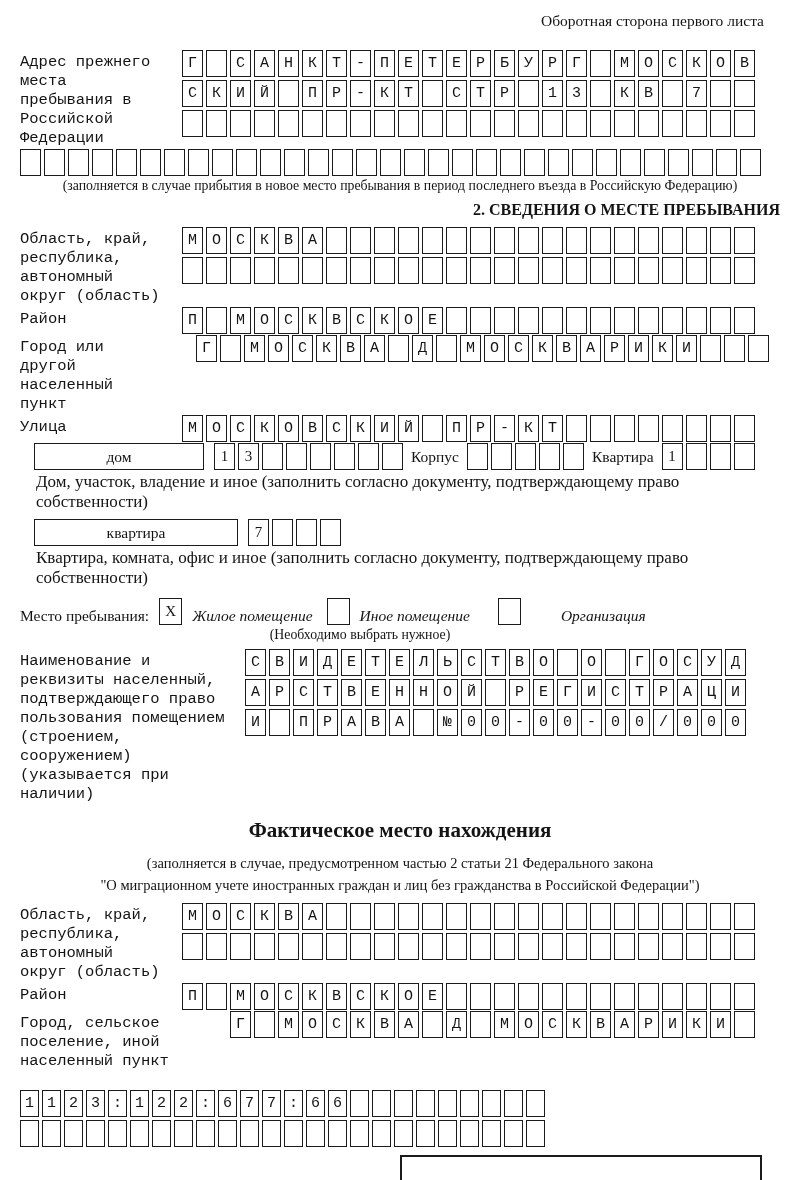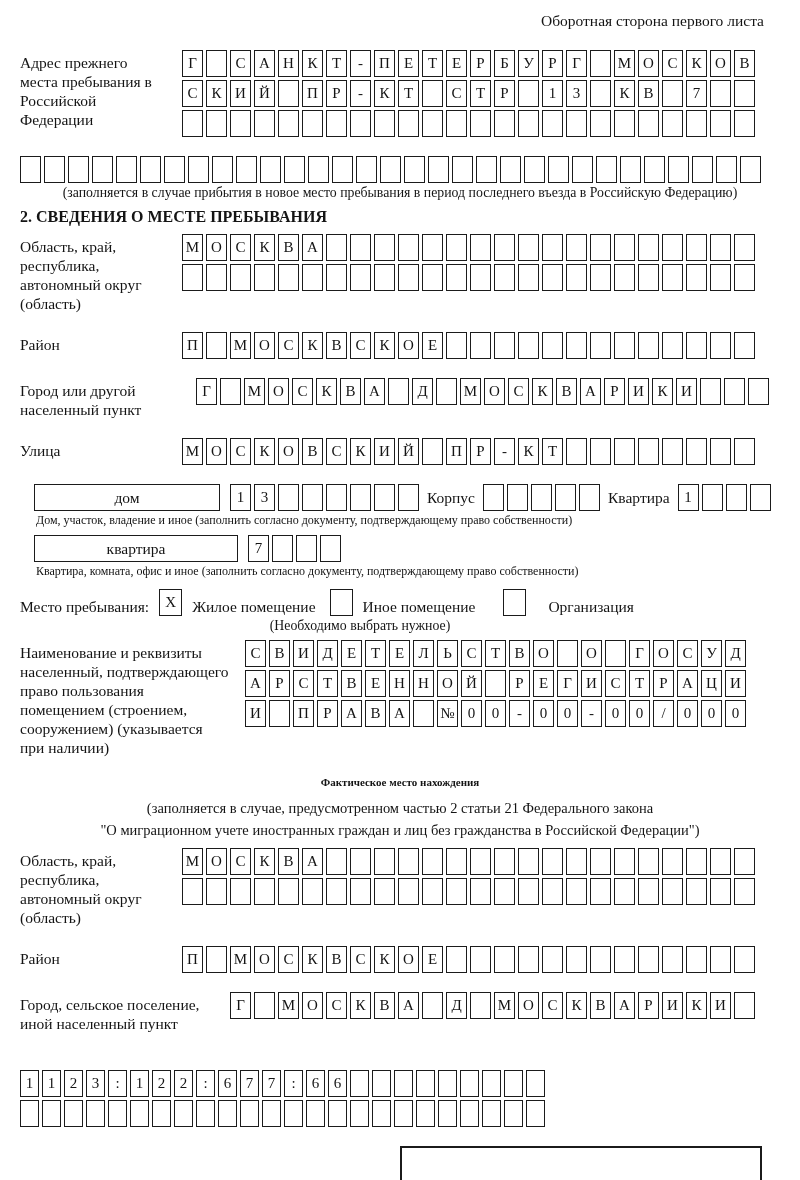--- a/index.html
+++ b/index.html
@@ -7,59 +7,59 @@
   body {
     width:800px; height:1180px;
     background:#ffffff; color:#141414;
     font-family:"Liberation Serif","DejaVu Serif",serif;
     overflow:hidden;
   }
   .page { padding:12px 20px 0 20px; }
 
   .header-note { text-align:right; padding-right:16px; font-size:15.5px; margin-bottom:20px; }
 
-  .field { display:flex; margin-bottom:19px; }
+  .field { display:flex; margin-bottom:1px;font-family:Liberation Mono, monospace; }
   .flabel { font-size:15.5px; line-height:19px; padding-top:3px; }
   .w160 { flex:0 0 162px; padding-right:22px; }
   .w225 { flex:0 0 225px; padding-right:15px; }
   .w210 { flex:0 0 210px; padding-right:12px; }
 
   .rows { display:flex; flex-direction:column; gap:3px; }
   .cellrow { display:flex; gap:3px; }
   .cell {
     flex:0 0 21px; width:21px; height:27px;
     border:1.5px solid #1b1b1b;
     display:flex; align-items:center; justify-content:center;
     font-size:15px;
   }
   .sm-cells .cell { flex-basis:19px; width:19px; }
   .indent14 { margin-left:14px; }
 
   .caption { font-size:13.8px; text-align:center; margin:2px 0 7px 0; }
-  .caption-left { font-size:12px; margin:1px 0 7px 16px; }
-  .sec-title { font-weight:bold; font-size:16px; text-align:left; margin:6px 0 8px 0; }
-  .sub-title { font-weight:bold; font-size:11px; text-align:center; margin:14px 0 10px 0; }
+  .caption-left { font-size:17px; margin:1px 0 7px 16px; }
+  .sec-title { font-weight:bold; font-size:16px; text-align:right; margin:6px 0 8px 0; }
+  .sub-title { font-weight:bold; font-size:21px; text-align:center; margin:14px 0 10px 0; }
 
   .boxlabel {
     border:1.5px solid #1b1b1b; height:27px;
     display:flex; align-items:center; justify-content:center;
     font-size:15.5px;
   }
   .house-row { display:flex; align-items:center; margin-left:14px; margin-bottom:2px; }
   .inline-label { font-size:15.5px; margin:0 8px; white-space:nowrap; }
 
   .stay-row { display:flex; align-items:flex-end; margin-top:10px; margin-bottom:2px; }
   .stay-label { font-size:15.5px; margin-right:10px; }
   .checkbox {
     flex:0 0 23px; width:23px; height:27px;
     border:1.5px solid #1b1b1b;
     display:flex; align-items:center; justify-content:center;
     font-size:15px;
   }
-  .opt-label { font-size:15.5px; margin:0 14px 0 10px; }
+  .opt-label { font-size:15.5px; margin:0 14px 0 10px;font-style:italic; }
   .stay-note { font-size:13.8px; text-align:center; width:560px; margin:2px 0 6px 60px; }
 
   .law-caption { font-size:14.5px; text-align:center; margin:2px 0 2px 0; line-height:20px; }
 
   .stamp-wrap { margin-left:378px; width:382px; margin-top:8px; }
   .stamp-box { width:362px; height:172px; border:2px solid #1b1b1b; margin-left:2px; }
 </style>
 </head>
 <body>
 
@@ -329,21 +329,21 @@
         <div class="cell"></div>
         <div class="cell"></div>
         <div class="cell"></div>
         <div class="cell"></div>
         <div class="cell"></div>
         <div class="cell"></div>
       </div>
   </div>
 
   <div class="house-row">
-    <div class="boxlabel" style="width:186px;">дом</div>
+    <div class="boxlabel" style="width:170px;">дом</div>
     <div class="cellrow" style="margin-left:10px;">
         <div class="cell">1</div>
         <div class="cell">3</div>
         <div class="cell"></div>
         <div class="cell"></div>
         <div class="cell"></div>
         <div class="cell"></div>
         <div class="cell"></div>
         <div class="cell"></div>
       </div>
@@ -376,21 +376,21 @@
   </div>
   <div class="caption-left">Квартира, комната, офис и иное (заполнить согласно документу, подтверждающему право собственности)</div>
 
   <div class="stay-row">
     <span class="stay-label">Место пребывания:</span>
     <div class="checkbox">X</div>
     <span class="opt-label">Жилое помещение</span>
     <div class="checkbox"></div>
     <span class="opt-label">Иное помещение</span>
     <div class="checkbox" style="margin-left:14px;"></div>
-    <span class="opt-label" style="margin-left:22px;">Организация</span>
+    <span class="opt-label" style="margin-left:40px;">Организация</span>
   </div>
   <div class="stay-note">(Необходимо выбрать нужное)</div>
 
   <div class="field" style="margin-top:6px;">
     <div class="flabel w225">Наименование и реквизиты населенный, подтверждающего право пользования помещением (строением, сооружением) (указывается при наличии)</div>
     <div class="rows">
       <div class="cellrow">
           <div class="cell">С</div>
           <div class="cell">В</div>
           <div class="cell">И</div>

